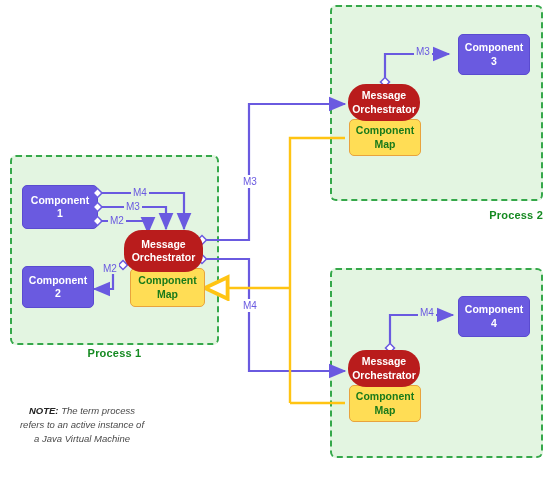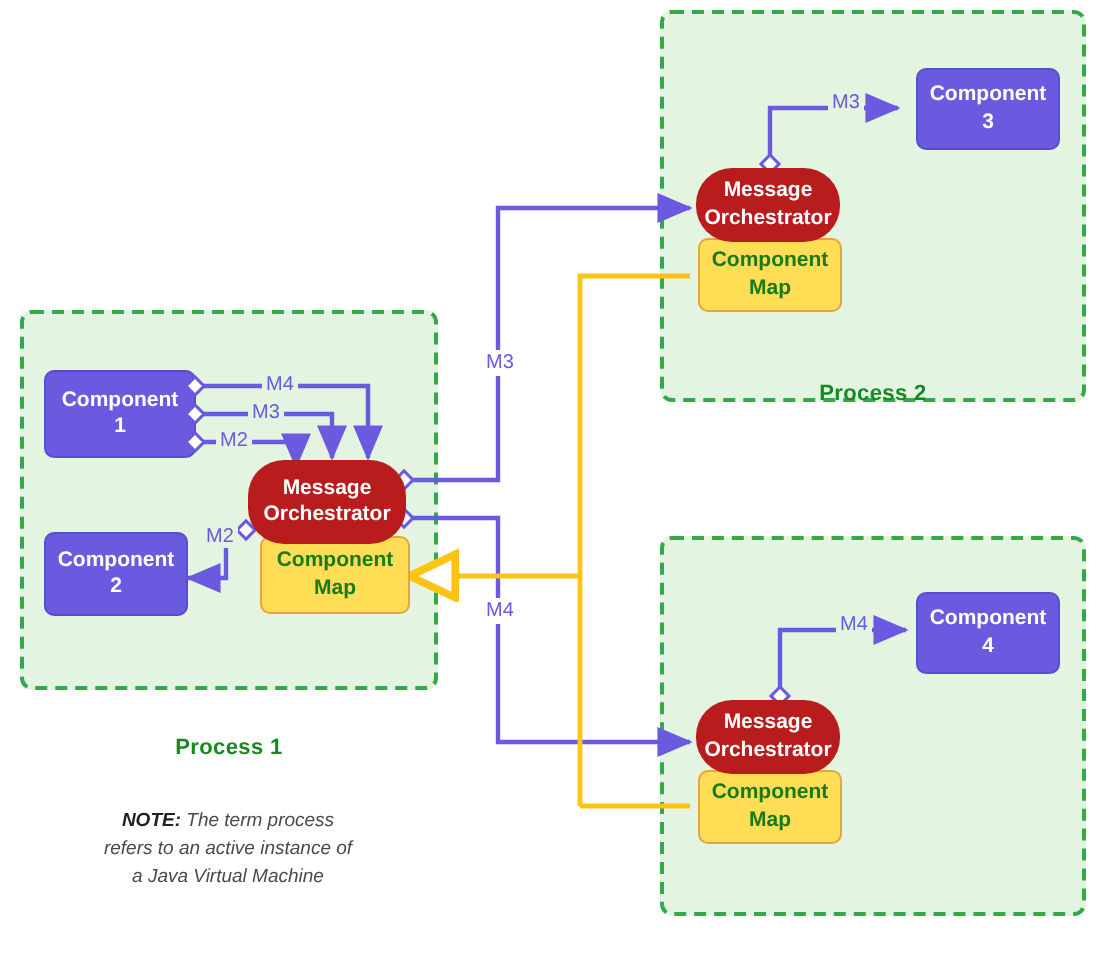--- a/index.html
+++ b/index.html
@@ -93,24 +93,24 @@
   .note b{font-style:italic;font-weight:bold;color:#222;}
   svg{position:absolute;left:0;top:0;overflow:visible;}
   #wires{z-index:2;}
 </style>
 </head>
 <body>
 
 <div id="canvas">
 
   <div class="process-box" style="left:10px;top:155px;width:209px;height:190px;"></div>
-  <div class="process-label" style="left:10px;top:368px;width:209px;">Process 1</div>
+  <div class="process-label" style="left:10px;top:347px;width:209px;">Process 1</div>
 
   <div class="process-box" style="left:330px;top:5px;width:213px;height:196px;"></div>
-  <div class="process-label" style="left:330px;top:191px;width:213px;">Process 2</div>
+  <div class="process-label" style="left:330px;top:209px;width:213px;text-align:right;">Process 2</div>
 
   <div class="process-box" style="left:330px;top:268px;width:213px;height:190px;"></div>
 
   <svg id="wires" width="553" height="487">
     <defs>
       <marker id="ar-p" markerWidth="9" markerHeight="9" refX="7.4" refY="4" orient="auto">
         <path d="M0,0.6 L8,4 L0,7.4 z" fill="#6a5ae0"></path>
       </marker>
       <marker id="ar-p-down" markerWidth="9" markerHeight="9" refX="7.4" refY="4" orient="auto">
         <path d="M0,0.6 L8,4 L0,7.4 z" fill="#6a5ae0"></path>
@@ -244,17 +244,17 @@
 
   <div class="msg-label" style="left:131px;top:187px;background:#e3f5e1;padding:0 2px;">M4</div>
   <div class="msg-label" style="left:124px;top:201px;background:#e3f5e1;padding:0 2px;">M3</div>
   <div class="msg-label" style="left:108px;top:215px;background:#e3f5e1;padding:0 2px;">M2</div>
   <div class="msg-label" style="left:101px;top:263px;background:#e3f5e1;padding:0 2px;">M2</div>
   <div class="msg-label" style="left:241px;top:175px;background:#ffffff;padding:1px 2px;">M3</div>
   <div class="msg-label" style="left:241px;top:299px;background:#ffffff;padding:1px 2px;">M4</div>
   <div class="msg-label" style="left:414px;top:46px;background:#e3f5e1;padding:0 2px;">M3</div>
   <div class="msg-label" style="left:418px;top:307px;background:#e3f5e1;padding:0 2px;">M4</div>
 
-  <div class="note" style="left:16px;top:404px;margin-left:32px;">
+  <div class="note" style="left:16px;top:404px;">
     <b>NOTE:</b><span> The term process refers to an active instance of a Java Virtual Machine</span>
   </div>
 
 </div>
 
 </body></html>

